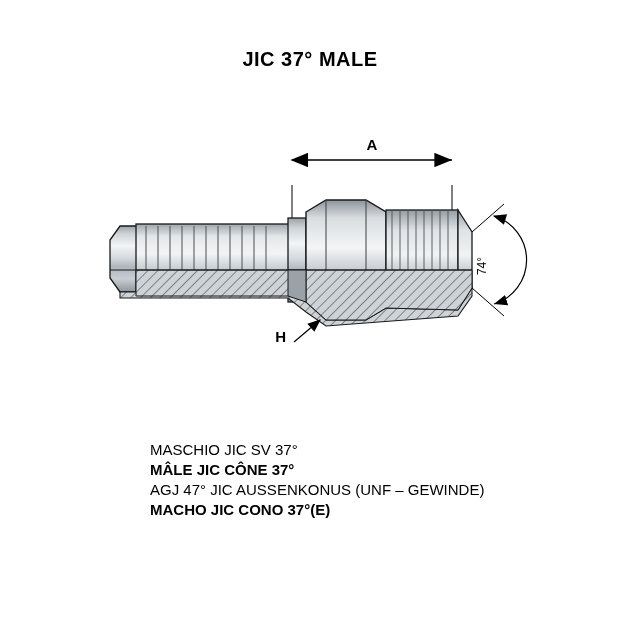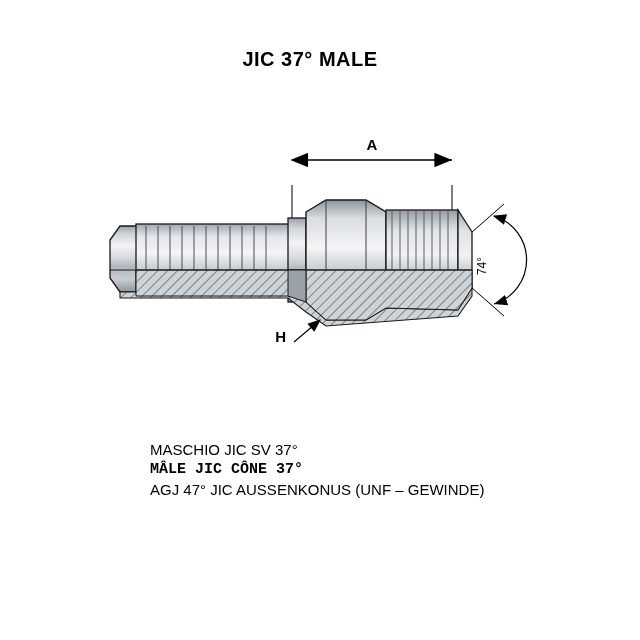--- a/index.html
+++ b/index.html
@@ -45,21 +45,20 @@
     width: 420px;
     font-size: 15px;
     line-height: 20px;
     color: #000;
   }
   .cap-line {
     white-space: nowrap;
   }
   .cap-bold {
     font-weight: bold;
-    font-family: Liberation Mono, monospace;
   }
 </style>
 </head>
 <body>
 
 <div id="page">
 
   <div class="title">JIC 37° MALE</div>
 
   <div class="figure">
@@ -176,15 +175,16 @@
         <line x1="240" y1="200" x2="214" y2="222" stroke="#000" stroke-width="1.2" marker-start="url(#arrL)"></line>
         <text x="206" y="222" font-family="Liberation Sans, sans-serif" font-size="15" font-weight="bold" text-anchor="end" fill="#000">H</text>
       </g>
     </svg>
   </div>
 
   <div class="captions">
     <div class="cap-line">MASCHIO JIC SV 37°</div>
     <div class="cap-line cap-bold">MÂLE JIC  CÔNE 37°</div>
     <div class="cap-line">AGJ 47° JIC  AUSSENKONUS (UNF – GEWINDE)</div>
+    <div class="cap-line cap-bold">MACHO JIC CONO 37°(E)</div>
   </div>
 
 </div>
 
 </body></html>

